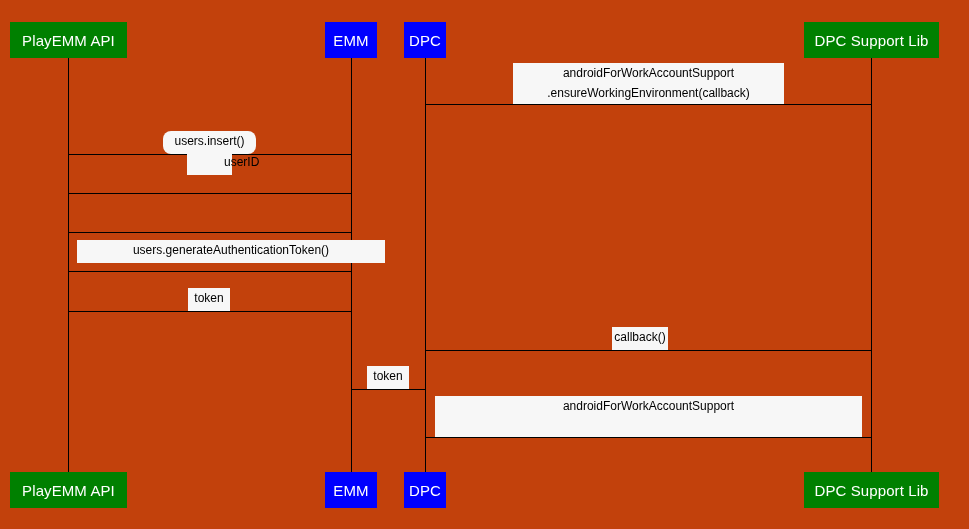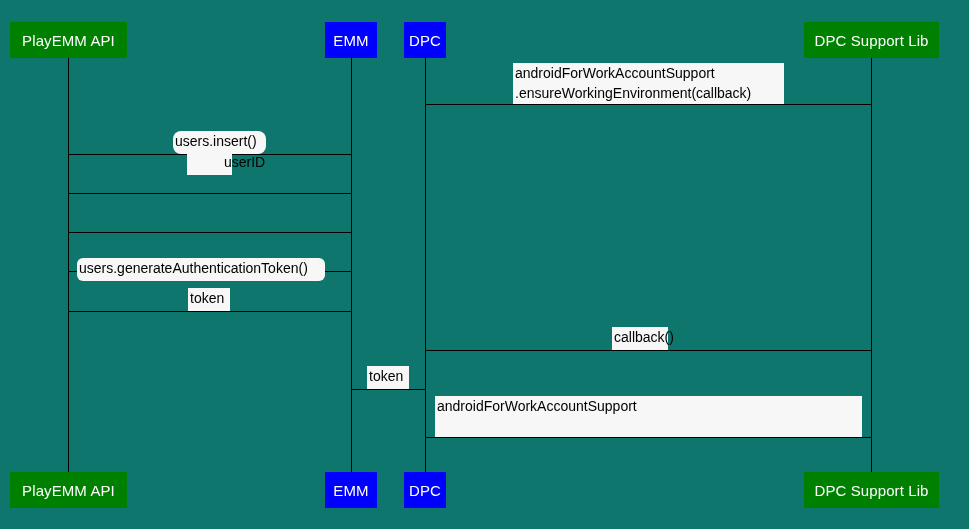--- a/index.html
+++ b/index.html
@@ -15,21 +15,21 @@
     overflow: hidden;
     font-family: "Liberation Sans", sans-serif;
     -webkit-font-smoothing: antialiased;
   }
   #diagram {
     position: absolute;
     left: 0;
     top: 0;
     width: 969px;
     height: 529px;
-    background: #0f766e;
+    background: #c2410c;
   }
   
   .participant {
     position: absolute;
     box-sizing: border-box;
     display: flex;
     align-items: center;
     justify-content: center;
     color: #ffffff;
     font-size: 15px;
@@ -53,23 +53,24 @@
     position: absolute;
     height: 1px;
     background: #000000;
   }
 
   
   .msg-label {
     position: absolute;
     background: #f7f7f7;
     color: #000000;
-    font-size: 14px;
+    font-size: 12px;
     line-height: 19px;
     white-space: pre;
+    text-align: center;
     padding: 1px 2px;
     box-sizing: border-box;
     user-select: none;
   }
   .msg-label.two-line {
     line-height: 19.5px;
   }
 </style>
 </head>
 <body>
@@ -99,26 +100,26 @@
     <div class="lifeline" style="left: 871px; top: 58px; height: 414px;"></div>
     <div class="participant green" style="left: 804px; top: 22px; width: 135px; height: 36px; background: rgb(0, 128, 0); color: rgb(255, 255, 255);">
       <span>DPC Support Lib</span>
     </div>
     <div class="participant green" style="left: 804px; top: 472px; width: 135px; height: 36px; background: rgb(0, 128, 0); color: rgb(255, 255, 255);">
       <span>DPC Support Lib</span>
     </div>
     <div class="arrow-line" style="left: 425px; width: 446px; top: 104px;"></div>
     <div class="msg-label two-line" style="left: 513px; top: 63px; width: 271px; height: 41px; background: rgb(247, 247, 247); color: rgb(0, 0, 0);"><div>androidForWorkAccountSupport</div><div>.ensureWorkingEnvironment(callback)</div></div>
     <div class="arrow-line" style="left: 68px; width: 283px; top: 154px;"></div>
-    <div class="msg-label" style="left: 173px; top: 131px; width: 93px; height: 23px; background: rgb(247, 247, 247); color: rgb(0, 0, 0); border-radius: 8px;"><div>users.insert()</div></div>
+    <div class="msg-label" style="left: 163px; top: 131px; width: 93px; height: 23px; background: rgb(247, 247, 247); color: rgb(0, 0, 0); border-radius: 8px;"><div>users.insert()</div></div>
     <div class="arrow-line" style="left: 68px; width: 283px; top: 193px;"></div>
     <div class="msg-label" style="left: 187px; top: 152px; width: 45px; height: 23px; background: rgb(247, 247, 247); color: rgb(0, 0, 0); padding-left: 37px;"><div>userID</div></div>
     <div class="arrow-line" style="left: 68px; width: 283px; top: 232px;"></div>
     <div class="arrow-line" style="left: 68px; width: 283px; top: 271px;"></div>
-    <div class="msg-label" style="left: 77px; top: 258px; width: 248px; height: 23px; background: rgb(247, 247, 247); color: rgb(0, 0, 0); border-radius: 6px;"><div>users.generateAuthenticationToken()</div></div>
+    <div class="msg-label" style="left: 77px; top: 240px; width: 308px; height: 23px; background: rgb(247, 247, 247); color: rgb(0, 0, 0);"><div>users.generateAuthenticationToken()</div></div>
     <div class="arrow-line" style="left: 68px; width: 283px; top: 311px;"></div>
     <div class="msg-label" style="left: 188px; top: 288px; width: 42px; height: 23px; background: rgb(247, 247, 247); color: rgb(0, 0, 0);"><div>token</div></div>
     <div class="arrow-line" style="left: 425px; width: 446px; top: 350px;"></div>
     <div class="msg-label" style="left: 612px; top: 327px; width: 56px; height: 23px; background: rgb(247, 247, 247); color: rgb(0, 0, 0);"><div>callback()</div></div>
     <div class="arrow-line" style="left: 351px; width: 74px; top: 389px;"></div>
     <div class="msg-label" style="left: 367px; top: 366px; width: 42px; height: 23px; background: rgb(247, 247, 247); color: rgb(0, 0, 0);"><div>token</div></div>
     <div class="arrow-line" style="left: 425px; width: 446px; top: 437px;"></div>
     <div class="msg-label two-line" style="left: 435px; top: 396px; width: 427px; height: 41px; background: rgb(247, 247, 247); color: rgb(0, 0, 0);"><div>androidForWorkAccountSupport</div></div>
   </div>
 

